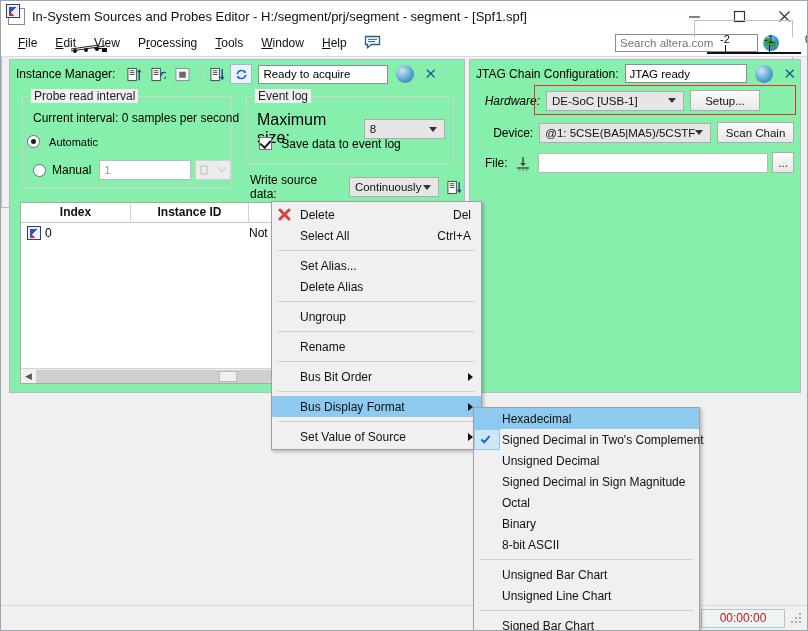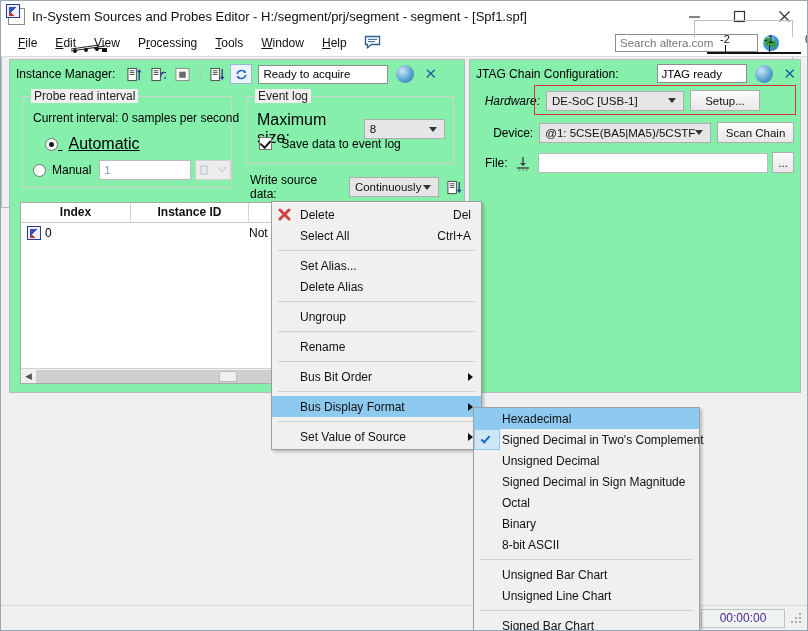--- a/index.html
+++ b/index.html
@@ -171,21 +171,21 @@
     background:#f0f0f0; border-top:1px solid #d4d4d4; display:flex; align-items:center;
   }
   .hs-arrow { width:15px;height:15px;display:flex;align-items:center;justify-content:center;font-size:9px;color:#555;}
   .hs-track { flex:1; height:13px; background:#cfcfcf; position:relative;}
   .hs-thumb { position:absolute; left:44%; top:1px; width:18px; height:11px; background:#f0f0f0; border:1px solid #bcbcbc;}
 
   
   #jtag-panel { left: 468px; top: 58px; width: 332px; height: 334px; }
   .jp-header { display:flex; align-items:center; height:24px; padding: 3px 4px 0 6px;}
   .jp-title { font-size:12px; margin-right:6px; }
-  .jtag-status { flex:1; height:19px; background:#fff; border:1px solid #8c8c8c; font-size:11.5px; padding:0 4px; display:flex; align-items:center;margin-left:32px;}
+  .jtag-status { flex:1; height:19px; background:#fff; border:1px solid #8c8c8c; font-size:11.5px; padding:0 4px; display:flex; align-items:center;}
   .jrow { position:absolute; display:flex; align-items:center; }
   .jlabel { font-size:12px; text-align:right; }
   .redbox {
     position:absolute; border:1px solid #e03131; pointer-events:none;
   }
   .file-icon {
     width:20px;height:20px;border:1px solid transparent;position:relative;
   }
 
   
@@ -214,21 +214,21 @@
   .msgbar {
     position:absolute; left:8px; top:604px; width:460px; height:20px;
     background:#eef3f3; border:1px solid #b9c4c4; font-size:12px;
     display:flex; align-items:center; padding-left:6px;
   }
   .botbar {
     position:absolute; left:0; bottom:0; width:806px; height:25px;
     background:#f0f0f0; border-top:1px solid #d8d8d8;
     display:flex; align-items:center; justify-content:flex-end;
   }
-  .bb-cell { font-size:12px; color:#4c1d95; border-left:1px solid #cfcfcf; padding:0 8px; height:19px; display:flex;align-items:center;}
+  .bb-cell { font-size:12px; color:#b91c1c; border-left:1px solid #cfcfcf; padding:0 8px; height:19px; display:flex;align-items:center;}
   .bb-timer { background:#eef3f3; border:1px solid #b9c4c4; width:84px; justify-content:center; margin-right:4px;}
   .grip { width:14px;height:14px;margin-right:4px;
     background:
       radial-gradient(circle 1px at 3px 11px,#a8a8a8 99%,transparent),
       radial-gradient(circle 1px at 7px 11px,#a8a8a8 99%,transparent),
       radial-gradient(circle 1px at 11px 11px,#a8a8a8 99%,transparent),
       radial-gradient(circle 1px at 7px 7px,#a8a8a8 99%,transparent),
       radial-gradient(circle 1px at 11px 7px,#a8a8a8 99%,transparent),
       radial-gradient(circle 1px at 11px 3px,#a8a8a8 99%,transparent);}
 
@@ -364,21 +364,21 @@
       <div class="help-btn"></div>
       <div class="close-x">✕</div>
     </div>
 
     <div class="grp" style="left:12px; top:36px; width:210px; height:92px;">
       <div class="grp-label">Probe read interval</div>
       <div style="position:absolute;left:10px;top:14px;font-size:12px;white-space:nowrap;">
         <span>Current interval:</span>
         <span>0 samples per second</span>
       </div>
-      <div style="position:absolute;left:22px;top:38px;font-size:16px;text-decoration:underline;">
+      <div style="position:absolute;left:4px;top:38px;font-size:11px;">
         <span class="radio on"></span>
         <span style="margin-left:6px;">Automatic</span>
       </div>
       <div style="position:absolute;left:10px;top:63px;font-size:12px;display:flex;align-items:center;">
         <span class="radio"></span>
         <span style="margin-left:6px;">Manual</span>
         <span class="txtin" style="width:92px;margin-left:8px;">1</span>
         <span style="margin-left:4px;width:36px;height:20px;border:1px solid #cfcfcf;background:#ececec;display:inline-flex;align-items:center;justify-content:space-around;">
           <svg width="10" height="10" viewBox="0 0 10 10">
               <rect x="1" y="1" width="6" height="8" fill="none" stroke="#bdbdbd"></rect>

